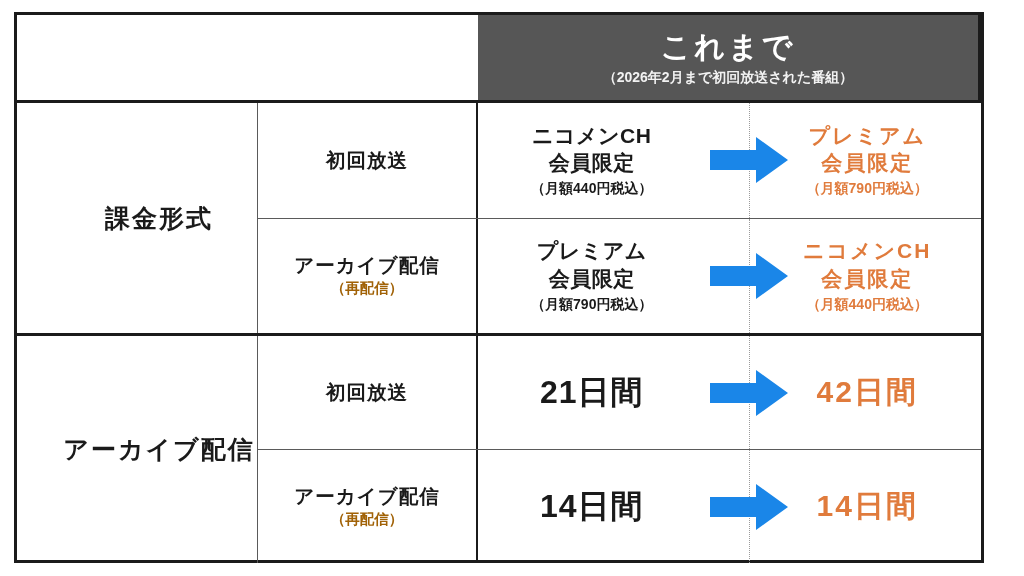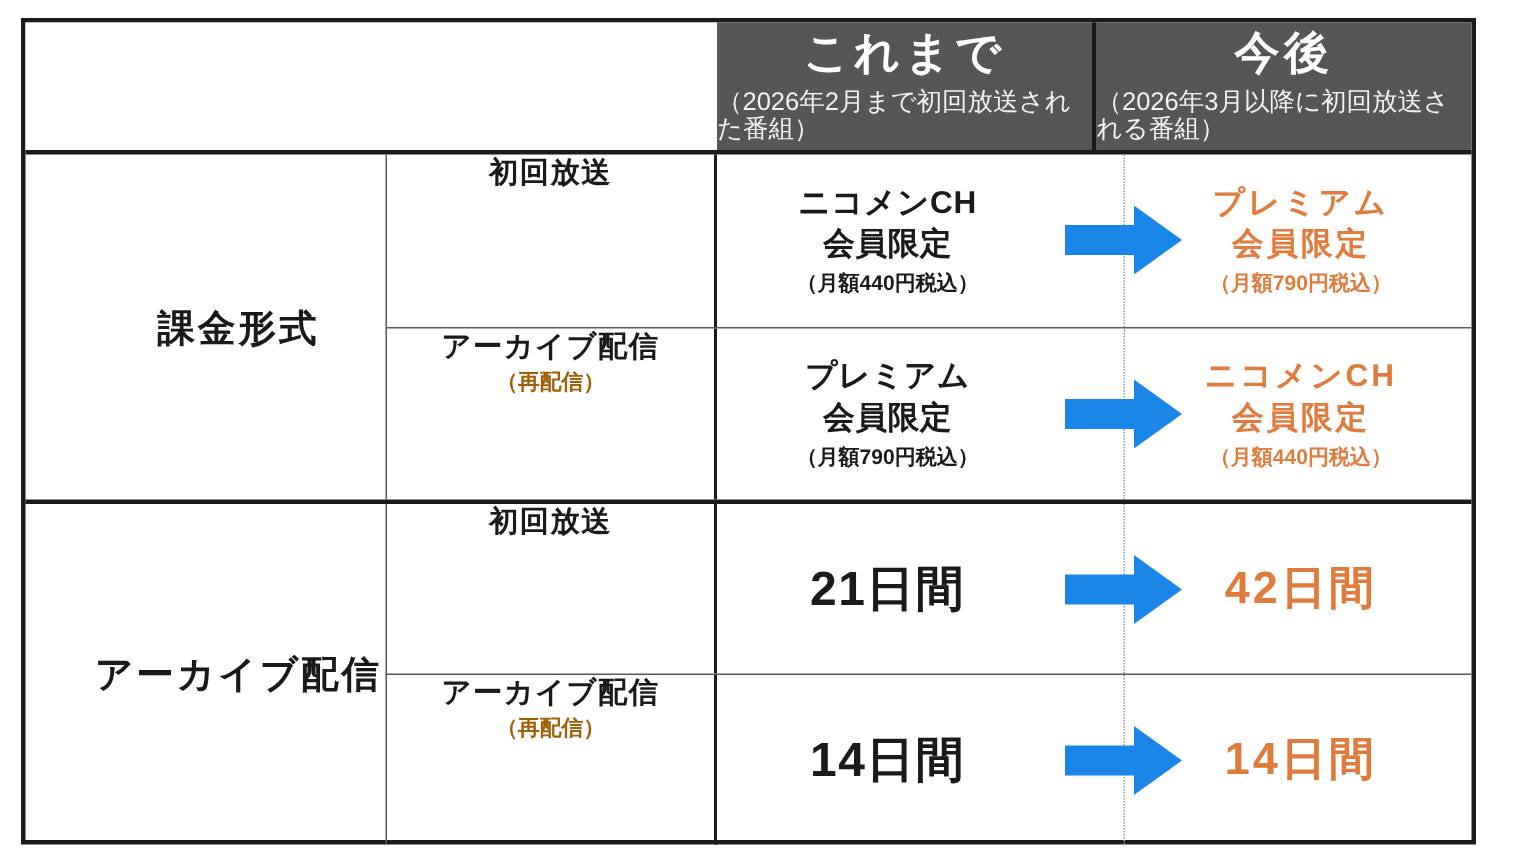--- a/index.html
+++ b/index.html
@@ -64,22 +64,22 @@
     border-right: 3px solid #1b1b1b;
   }
   .th-title {
     font-size: 30px;
     font-weight: 700;
     letter-spacing: 3px;
     line-height: 1.15;
     margin-bottom: 5px;
   }
   .th-sub {
-    font-size: 17px;
-    font-weight: 400;
+    font-size: 14px;
+    font-weight: 700;
     letter-spacing: 0px;
     line-height: 1.1;
     color: #f2f2f2;
   }
 
   
   .tbody {
     position: absolute;
     left: 0;
     top: 88px;
@@ -125,21 +125,21 @@
   }
   .row.second {
     border-top: 1.5px solid #5a5a5a;
   }
 
   .sub-cell {
     flex: 0 0 220px;
     display: flex;
     flex-direction: column;
     align-items: center;
-    justify-content: flex-start;
+    justify-content: center;
     border-right: 2.5px solid #1b1b1b;
     box-sizing: border-box;
   }
   .sub-label {
     font-size: 19.5px;
     font-weight: 700;
     letter-spacing: 1px;
     color: #1a1a1a;
     line-height: 1.25;
     white-space: nowrap;
@@ -241,24 +241,20 @@
   <div class="table">
 
     <div class="thead">
       <div class="th-blank"></div>
 
       <div class="th-cell past">
         <div class="th-title">これまで</div>
         <div class="th-sub">（2026年2月まで初回放送された番組）</div>
       </div>
 
-      <div class="th-cell future">
-        <div class="th-title">今後</div>
-        <div class="th-sub">（2026年3月以降に初回放送される番組）</div>
-      </div>
     </div>
 
     <div class="tbody">
 
       <div class="section s1">
         <div class="cat-cell">
           <span class="cat-label">課金形式</span>
         </div>
 
         <div class="rows">

